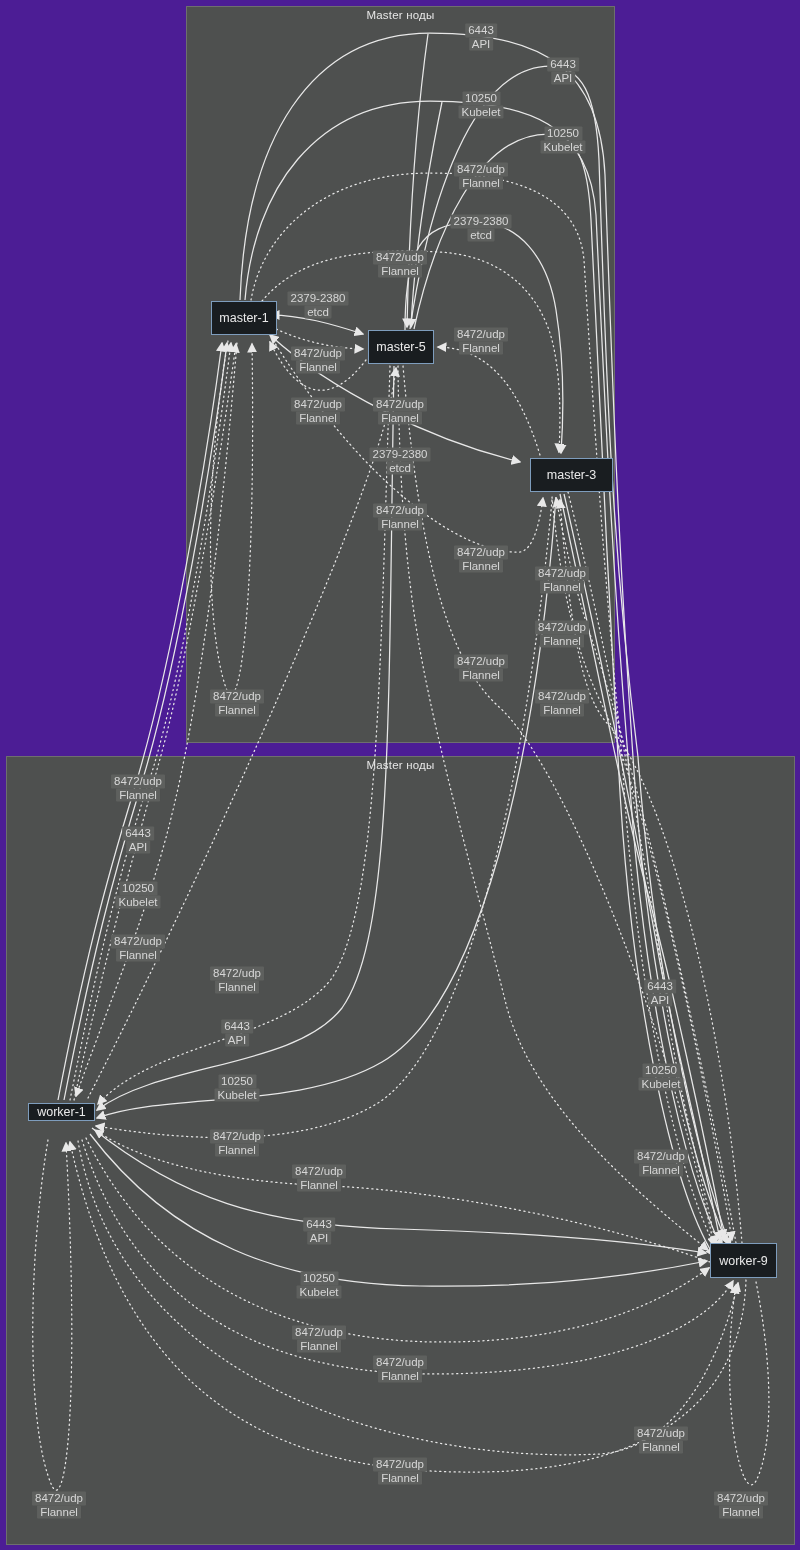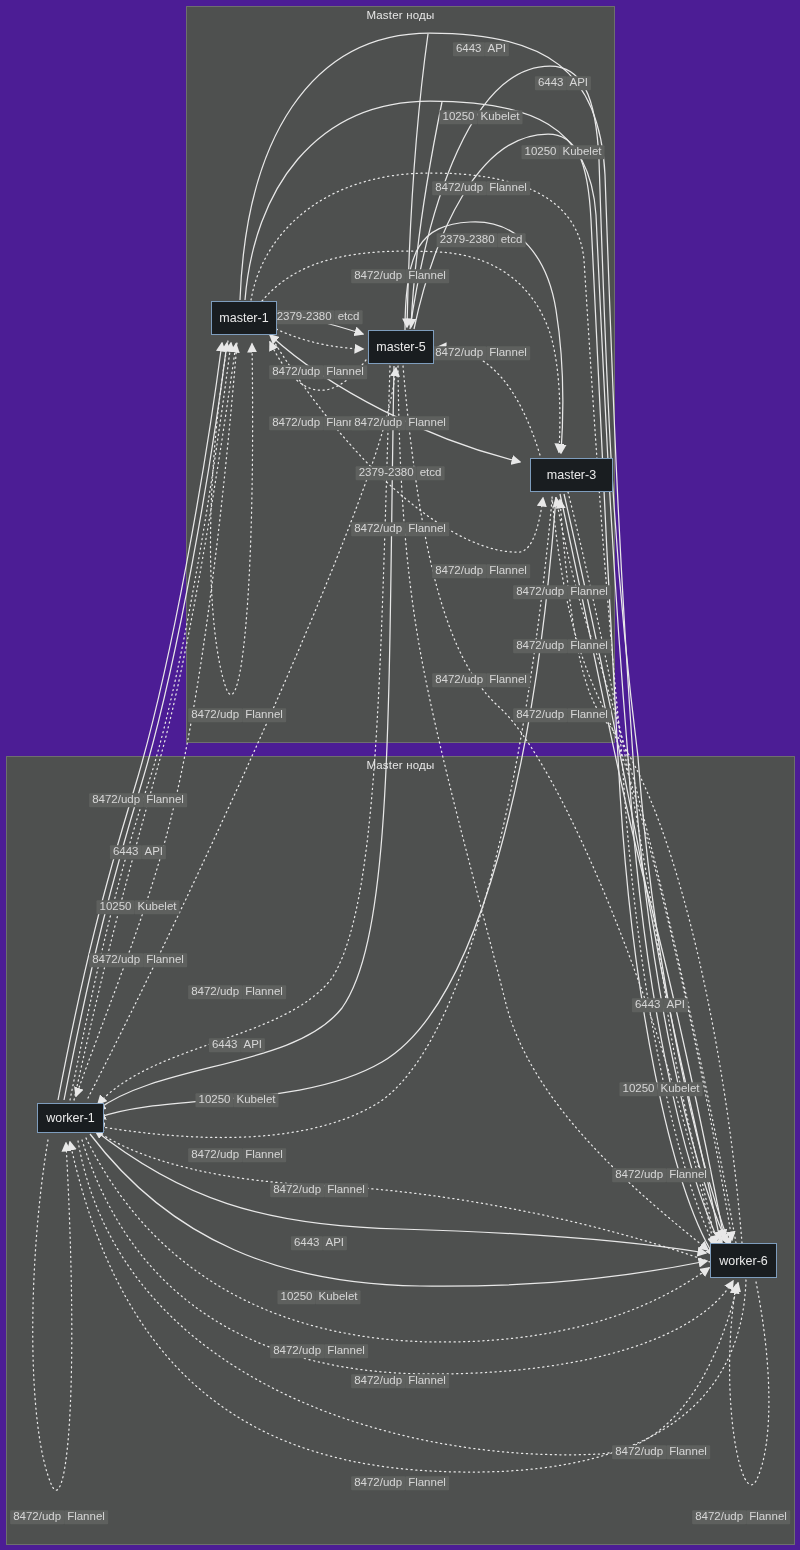--- a/index.html
+++ b/index.html
@@ -13,22 +13,22 @@
   }
   .cluster-title{
     position:absolute;top:2px;left:0;width:100%;text-align:center;
     color:#e6e6e6;font-size:11.5px;letter-spacing:.2px;
   }
   #edge-layer{position:absolute;left:0;top:0;z-index:2;}
   .edge{fill:none;stroke:#e8e8e8;stroke-width:1.25px;}
   .edge.dashed{stroke-dasharray:1.2 3.6;stroke-linecap:round;}
   .edge-label{
     position:absolute;z-index:3;transform:translate(-50%,-50%);
-    display:flex;flex-direction:row;align-items:center;
-    font-size:11.5px;line-height:13.5px;color:#d6d6d6;white-space:nowrap;margin-top:12px;
+    display:flex;flex-direction:column;align-items:center;
+    font-size:11.5px;line-height:13.5px;color:#d6d6d6;white-space:nowrap;
   }
   .edge-label span{background:#5e605e;padding:0 3px;border-radius:1px;}
   .node{
     position:absolute;z-index:4;box-sizing:border-box;
     background:#191d20;border:1.5px solid #7e9dbd;
     display:flex;align-items:center;justify-content:center;
     color:#eaeaea;font-size:12.5px;
   }
 </style>
 </head>
@@ -252,16 +252,16 @@
       </div>
       <div class="edge-label" style="left: 59px; top: 1505px;">
         <span>8472/udp</span>
         <span>Flannel</span>
       </div>
     </div>
   <div id="nodes">
       <div class="node" style="left: 203px; top: 301px; width: 66px; height: 34px; margin-left: 8px;">master-1</div>
       <div class="node" style="left: 368px; top: 330px; width: 66px; height: 34px;">master-5</div>
       <div class="node" style="left: 530px; top: 458px; width: 83px; height: 34px;">master-3</div>
-      <div class="node" style="left: 37px; top: 1103px; width: 67px; height: 30px;">worker-1</div>
-      <div class="node" style="left: 710px; top: 1243px; width: 67px; height: 35px;">worker-6</div>
+      <div class="node" style="left: 28px; top: 1103px; width: 67px; height: 18px;">worker-1</div>
+      <div class="node" style="left: 710px; top: 1243px; width: 67px; height: 35px;">worker-9</div>
     </div>
 </div>
 
 </body></html>

